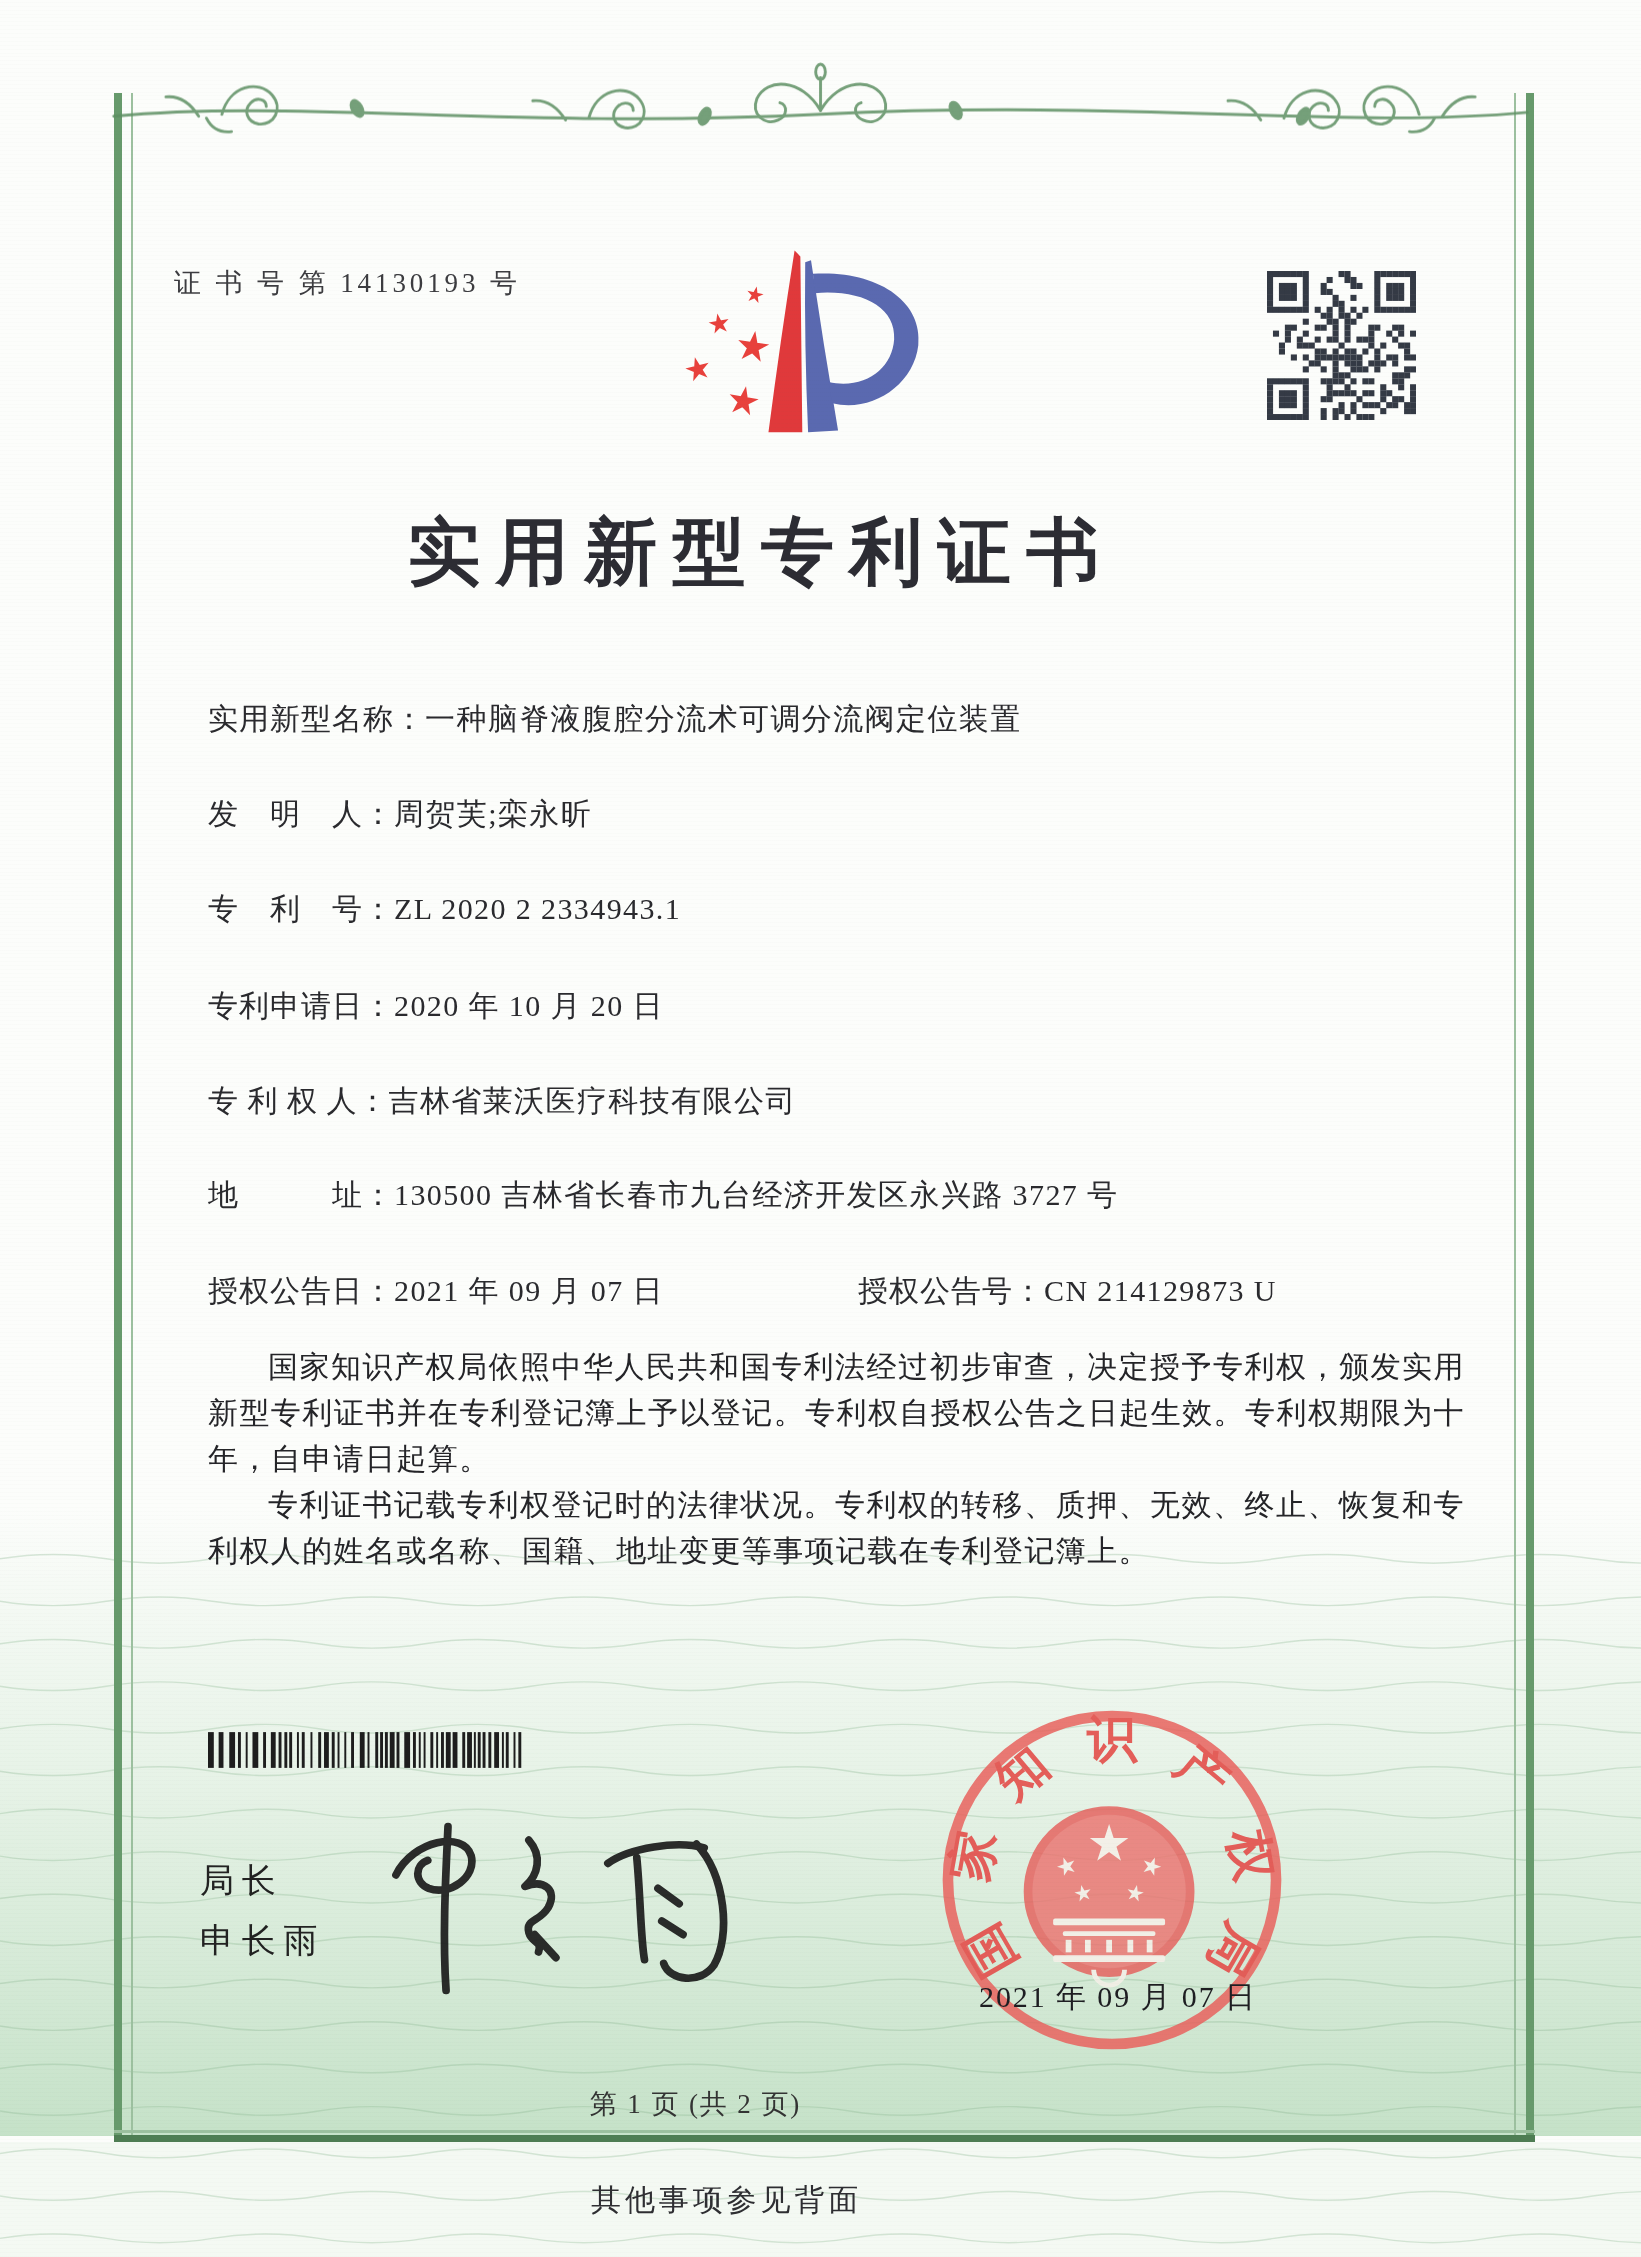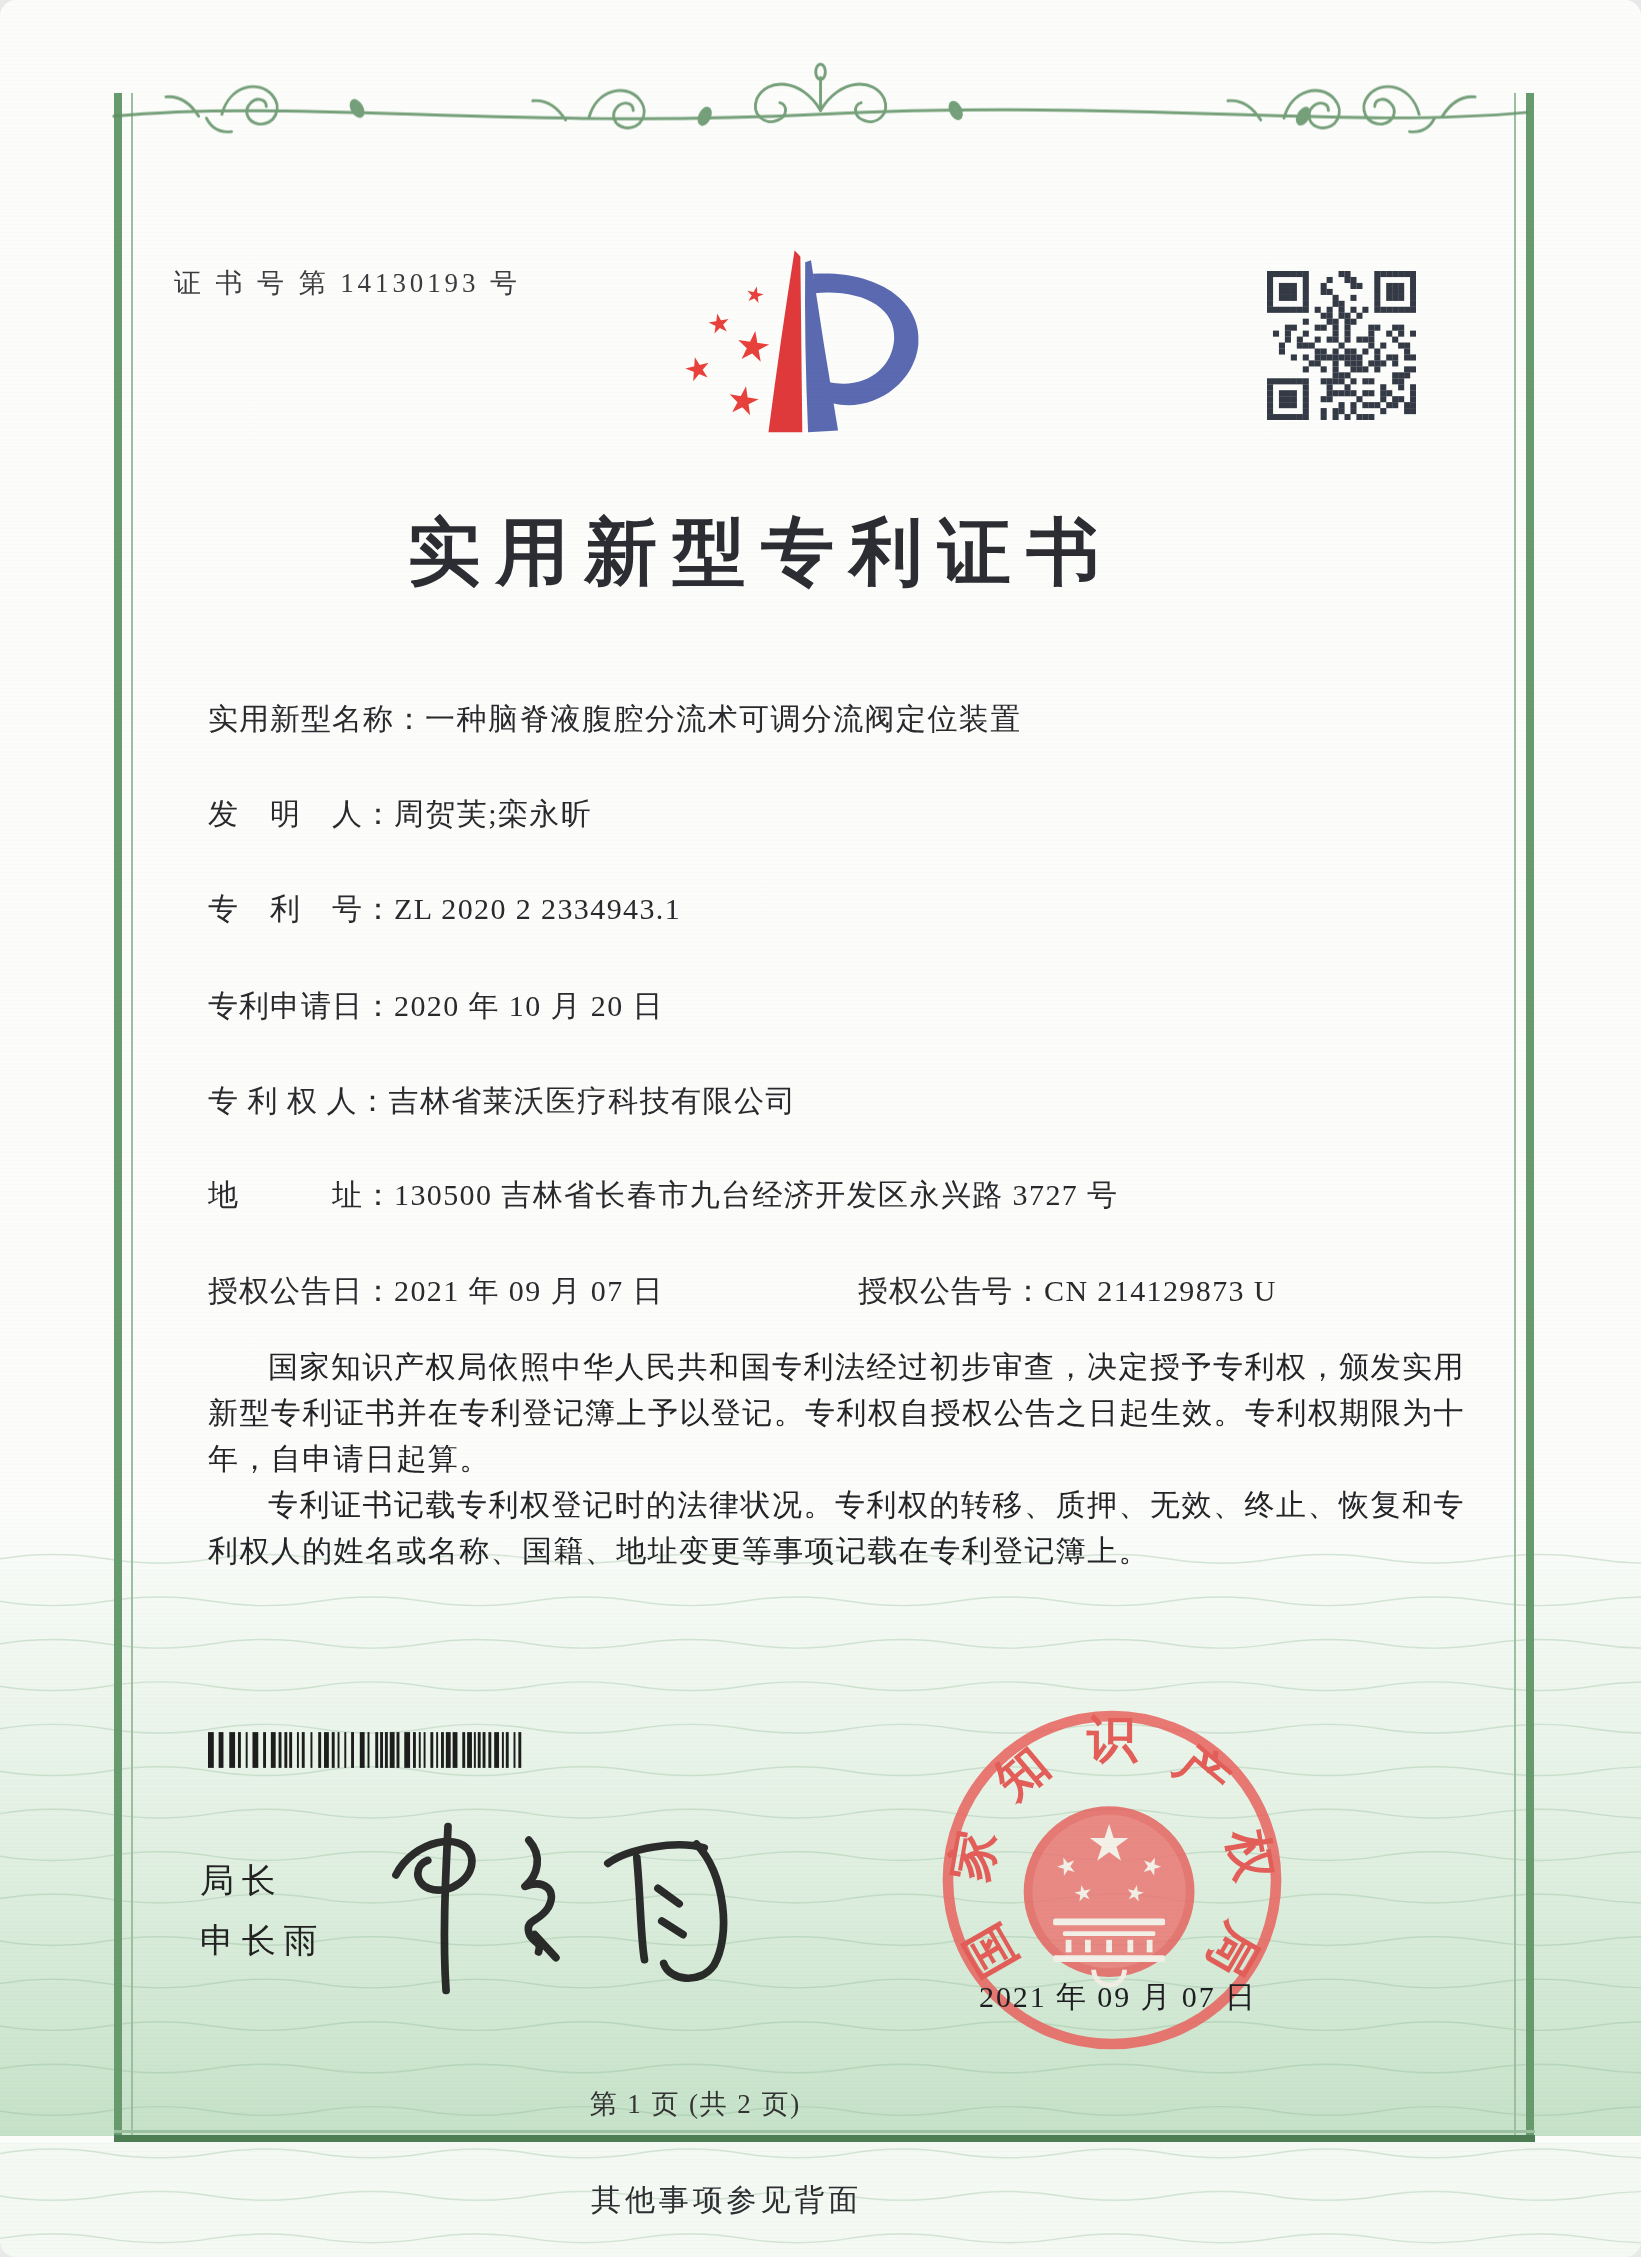--- a/index.html
+++ b/index.html
@@ -16,21 +16,20 @@
     font-family:"Liberation Serif","DejaVu Serif",serif;
     background:#e9e9e9;
   }
   #page{
     position:relative;
     width:1641px;height:2257px;
     margin:0 auto;
     background:#fcfdfb;
     overflow:hidden;
     color:var(--ink);
-    border-radius:16px;
   }
   
   #page::after{
     content:"";position:absolute;inset:0;pointer-events:none;
     background:repeating-linear-gradient(0deg, rgba(90,110,90,0.016) 0 1px, transparent 1px 3.9px);
   }
   
   .green-tint{
     position:absolute;left:0;right:0;top:1506px;height:630px;
     background:linear-gradient(180deg, rgba(214,236,216,0) 0%, rgba(203,229,205,0.45) 45%, rgba(182,218,186,0.78) 100%);

